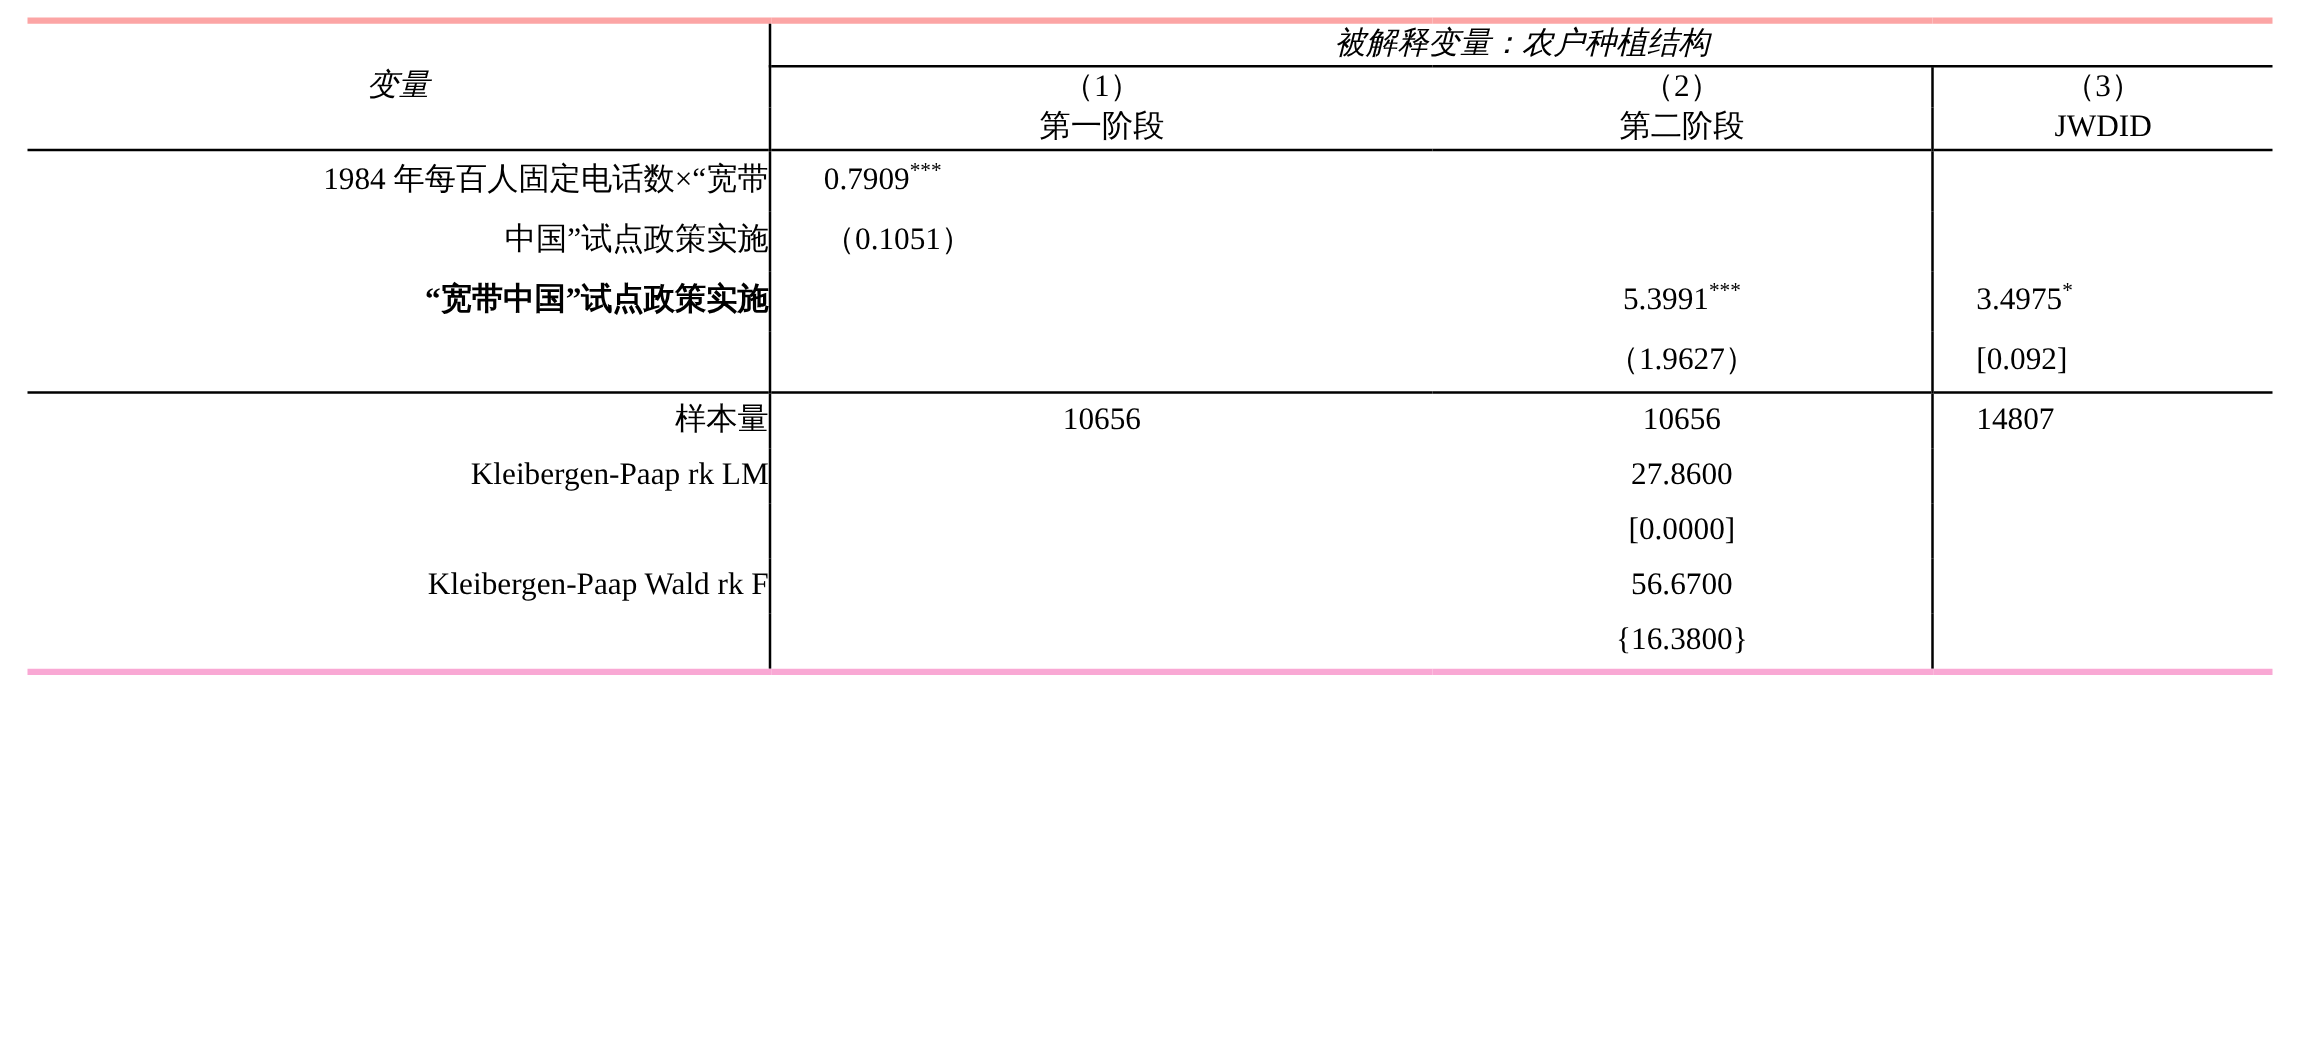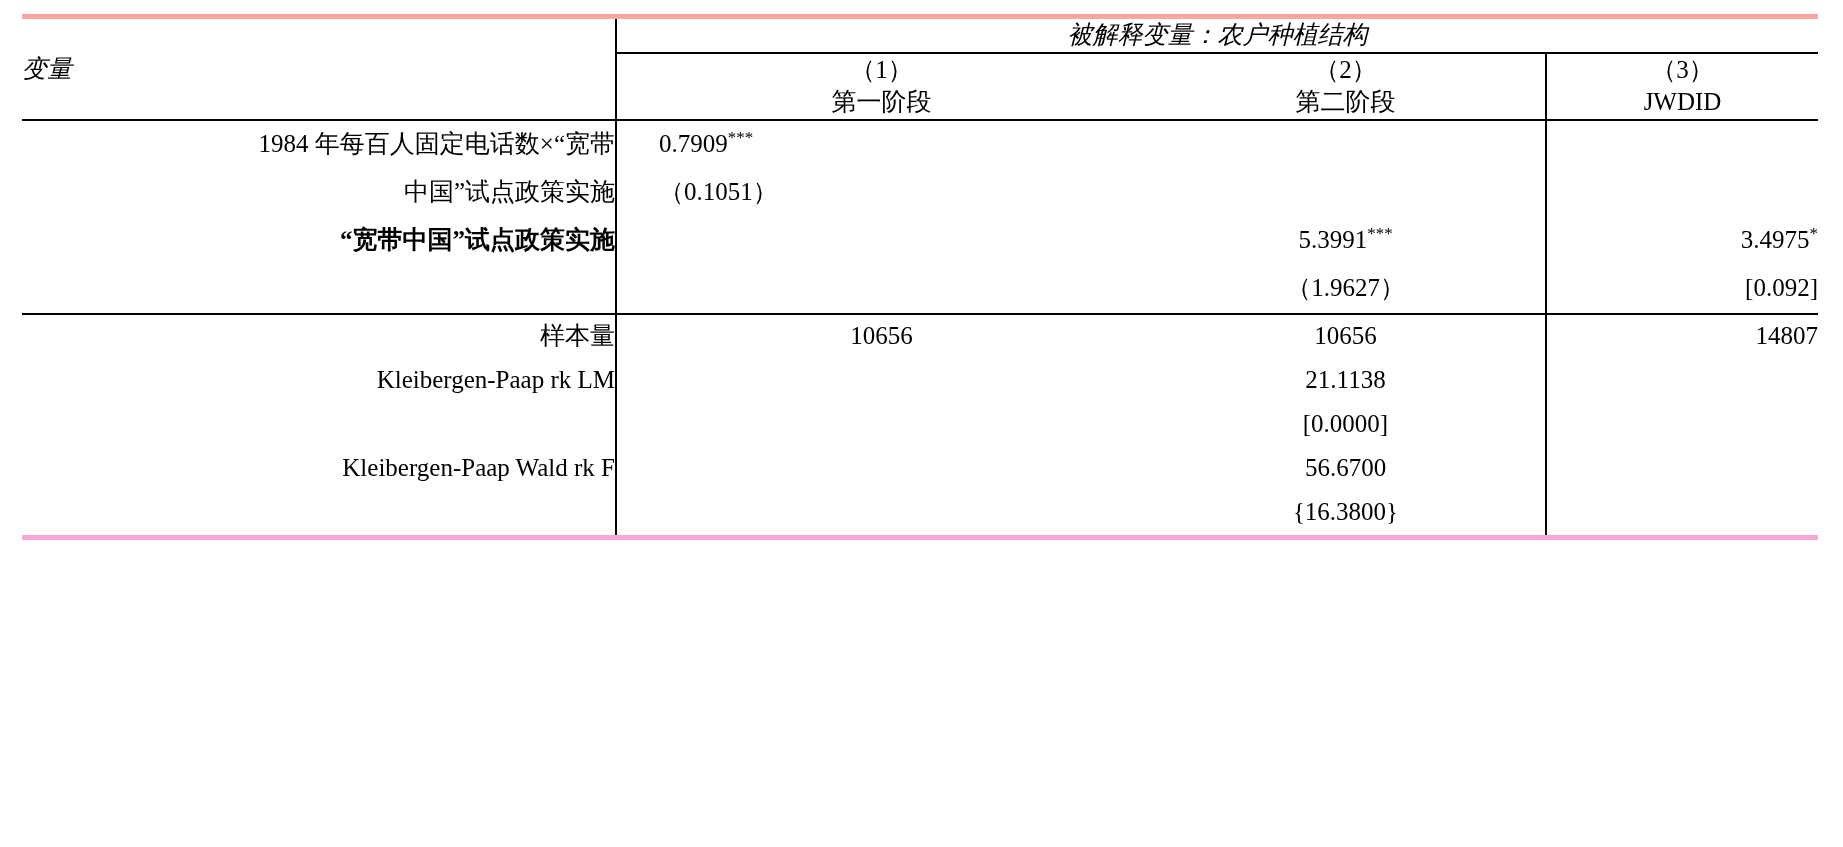--- a/index.html
+++ b/index.html
@@ -53,21 +53,21 @@
     border-right: 2px solid #000;
   }
 
   .hdr-span {
     text-align: center;
     border-bottom: 2px solid #000;
     padding: 6px 0 10px 0;
     white-space: nowrap;
   }
   .hdr-var {
-    text-align: left;
+    text-align: center;
     vertical-align: middle;
     white-space: nowrap;
   }
   .hdr-num {
     text-align: center;
     padding: 8px 0 4px 0;
     white-space: nowrap;
   }
   .hdr-stage {
     text-align: center;
@@ -85,21 +85,21 @@
   .cell-num {
     text-align: center;
     padding: 6px 0;
     white-space: nowrap;
   }
   .cell-num.left-al {
     text-align: left;
     padding-left: 42px;
   }
   .cell-num.m3 {
-    text-align: right;
+    text-align: left;
     padding-left: 34px;
   }
   sup.stars {
     font-size: 0.68em;
     vertical-align: super;
     line-height: 0;
   }
   .tall td { height: 48px; }
   .tall-sm td { height: 44px; margin-left: 24px; }
 </style>
@@ -159,21 +159,21 @@
 
       <tr class="rule-thin tall-sm">
         <td class="cell-label vsep-right">样本量</td>
         <td class="cell-num">10656</td>
         <td class="cell-num vsep-right">10656</td>
         <td class="cell-num m3">14807</td>
       </tr>
       <tr class="tall-sm">
         <td class="cell-label vsep-right">Kleibergen-Paap rk LM</td>
         <td class="cell-num"></td>
-        <td class="cell-num vsep-right">21.1138</td>
+        <td class="cell-num vsep-right">27.8600</td>
         <td class="cell-num m3"></td>
       </tr>
       <tr class="tall-sm">
         <td class="cell-label vsep-right"></td>
         <td class="cell-num"></td>
         <td class="cell-num vsep-right">[0.0000]</td>
         <td class="cell-num m3"></td>
       </tr>
       <tr class="tall-sm">
         <td class="cell-label vsep-right">Kleibergen-Paap Wald rk F</td>

